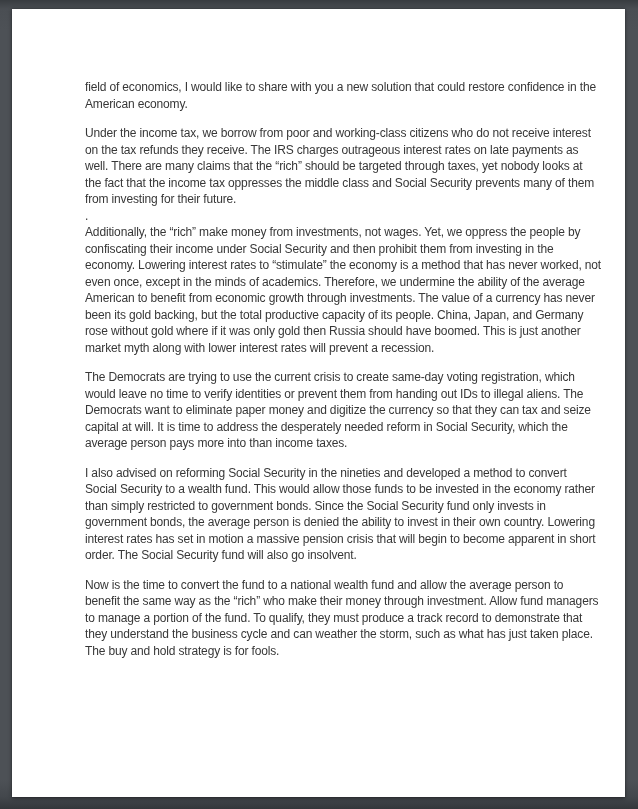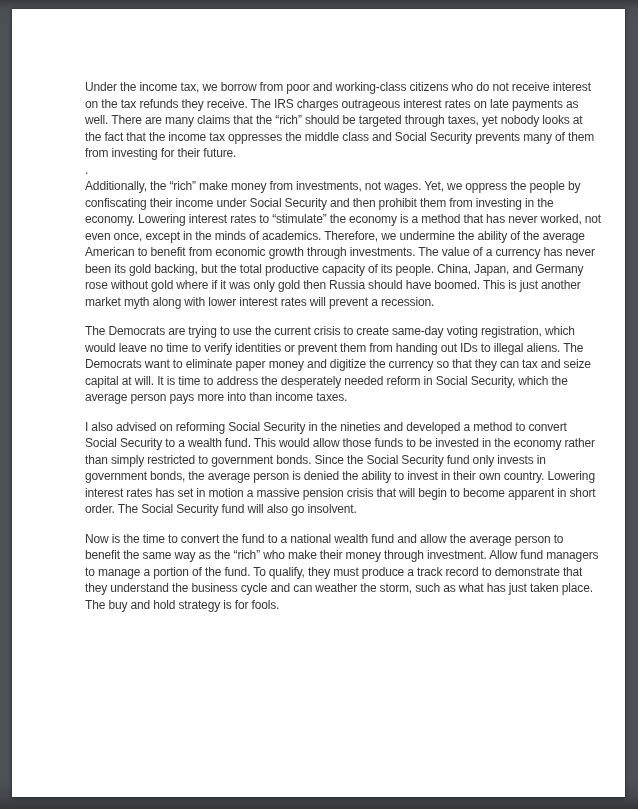--- a/index.html
+++ b/index.html
@@ -51,20 +51,21 @@
   .text-body p.tight {
     margin-bottom: 0;
   }
 </style>
 </head>
 <body>
 
 <div class="backdrop">
   <div class="page">
     <div class="text-body">
+      <p>field of economics, I would like to share with you a new solution that could restore confidence in the American economy.</p>
       <p class="tight">Under the income tax, we borrow from poor and working-class citizens who do not receive interest on the tax refunds they receive. The IRS charges outrageous interest rates on late payments as well. There are many claims that the “rich” should be targeted through taxes, yet nobody looks at the fact that the income tax oppresses the middle class and Social Security prevents many of them from investing for their future.</p>
       <p class="tight">.</p>
       <p>Additionally, the “rich” make money from investments, not wages. Yet, we oppress the people by confiscating their income under Social Security and then prohibit them from investing in the economy. Lowering interest rates to “stimulate” the economy is a method that has never worked, not even once, except in the minds of academics. Therefore, we undermine the ability of the average American to benefit from economic growth through investments. The value of a currency has never been its gold backing, but the total productive capacity of its people. China, Japan, and Germany rose without gold where if it was only gold then Russia should have boomed. This is just another market myth along with lower interest rates will prevent a recession.</p>
       <p>The Democrats are trying to use the current crisis to create same-day voting registration, which would leave no time to verify identities or prevent them from handing out IDs to illegal aliens. The Democrats want to eliminate paper money and digitize the currency so that they can tax and seize capital at will. It is time to address the desperately needed reform in Social Security, which the average person pays more into than income taxes.</p>
       <p>I also advised on reforming Social Security in the nineties and developed a method to convert Social Security to a wealth fund. This would allow those funds to be invested in the economy rather than simply restricted to government bonds. Since the Social Security fund only invests in government bonds, the average person is denied the ability to invest in their own country. Lowering interest rates has set in motion a massive pension crisis that will begin to become apparent in short order. The Social Security fund will also go insolvent.</p>
       <p>Now is the time to convert the fund to a national wealth fund and allow the average person to benefit the same way as the “rich” who make their money through investment. Allow fund managers to manage a portion of the fund. To qualify, they must produce a track record to demonstrate that they understand the business cycle and can weather the storm, such as what has just taken place. The buy and hold strategy is for fools.</p>
     </div>
   </div>
 </div>
 

